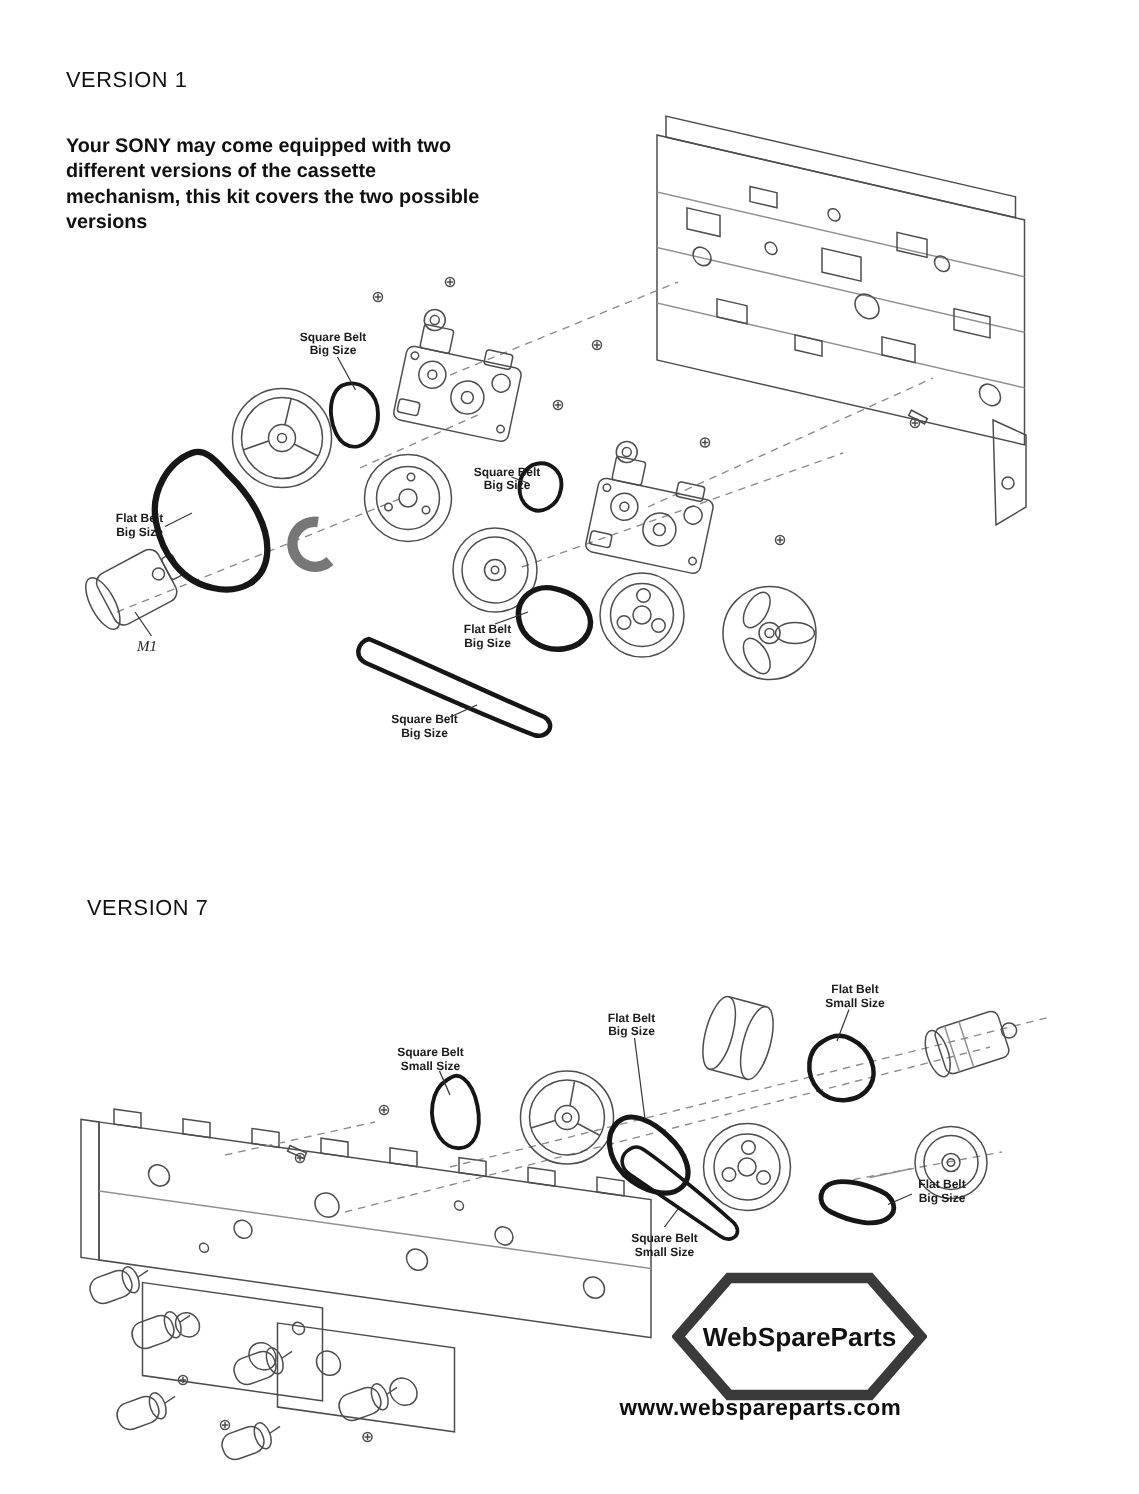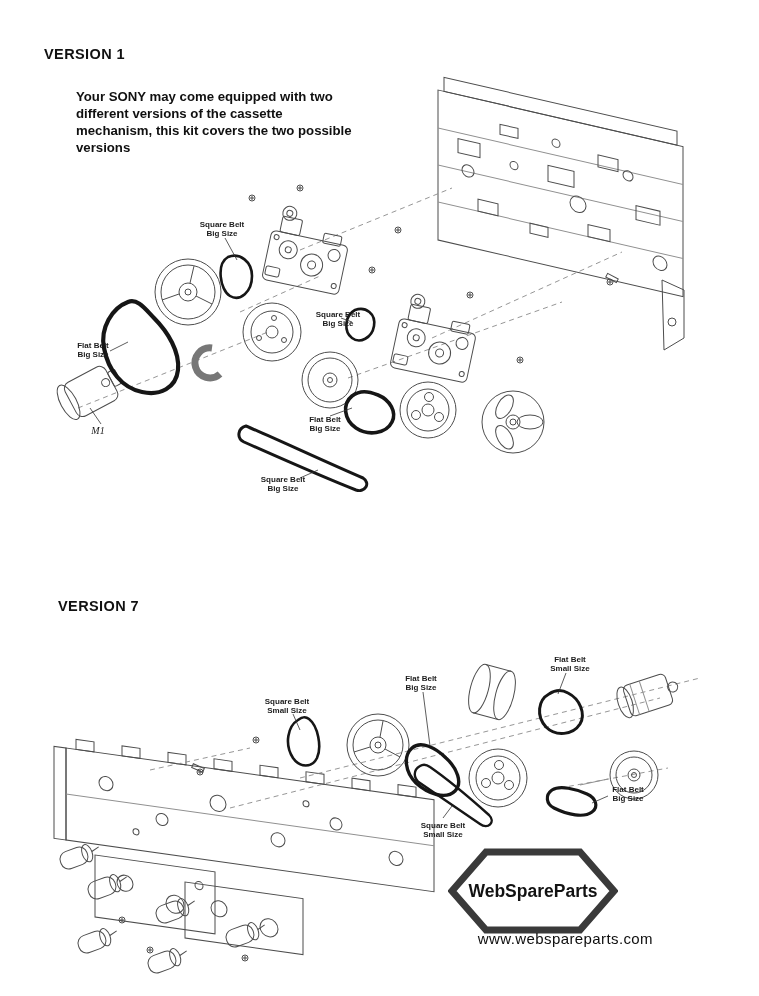--- a/index.html
+++ b/index.html
@@ -7,52 +7,52 @@
     position:relative;
     width:759px;height:996px;
     background:#ffffff;
     font-family:"Liberation Sans", sans-serif;
     color:#141414;
     overflow:hidden;
   }
   .v-heading{
     position:absolute;
     font-size:14.5px;
-    font-weight:bold;
+    font-weight:normal;
     letter-spacing:.4px;
     color:#111;
   }
   #v1-heading{left:44px;top:46px;}
   #v2-heading{left:58px;top:598px;}
   .intro{
     position:absolute;
     left:44px;top:88px;width:280px;
     font-size:13.2px;font-weight:bold;
-    line-height:17px;color:#101010;margin-left:32px;
+    line-height:17px;color:#101010;
   }
   svg{position:absolute;display:block;}
   #diagram1{left:0;top:70px;}
   #diagram2{left:0;top:620px;}
   #logo-svg{left:448px;top:848px;}
   .machine{stroke:#4d4d4d;fill:none;stroke-width:1;}
   .light{stroke:#909090;}
   .belt{stroke:#161616;fill:none;stroke-linejoin:round;stroke-linecap:round;}
   .dash{stroke:#8a8a8a;stroke-width:0.9;stroke-dasharray:5 4;fill:none;}
   .leader{stroke:#333;stroke-width:0.8;fill:none;}
   .lbl{
     font-family:"Liberation Sans",sans-serif;
     font-size:8px;font-weight:bold;fill:#1c1c1c;
   }
   .lbl-italic{
     font-family:"Liberation Serif",serif;
     font-size:10px;font-style:italic;fill:#1c1c1c;
   }
   .website{
     position:absolute;left:413px;top:930px;width:240px;
-    text-align:right;font-size:15px;font-weight:normal;
+    text-align:left;font-size:15px;font-weight:bold;
     letter-spacing:.4px;color:#0d0d0d;
   }
   .logo-text{
     font-family:"Liberation Sans",sans-serif;
     font-size:17.5px;font-weight:bold;fill:#121212;
   }
 </style>
 </head>
 <body>
 

